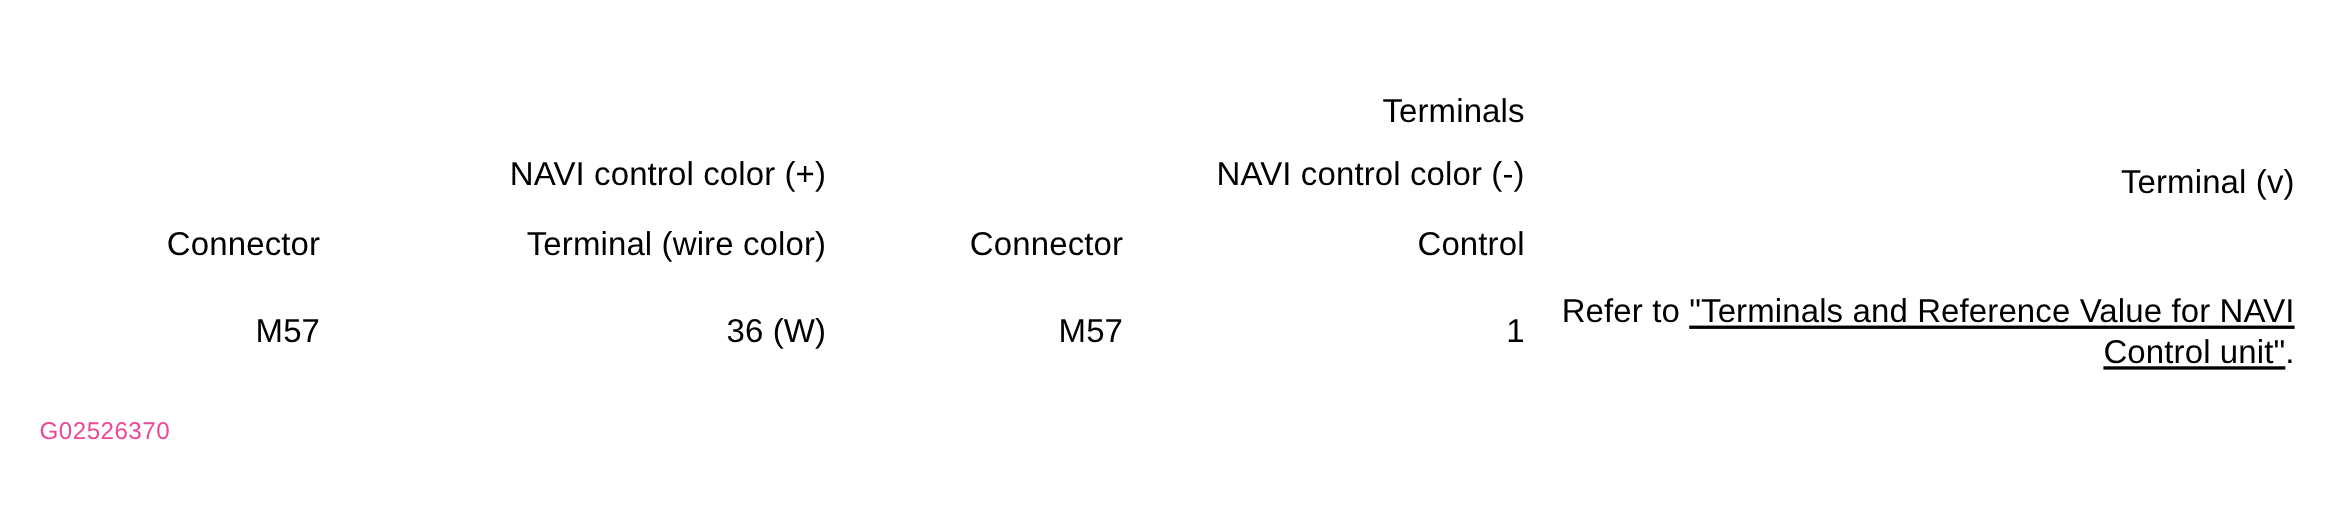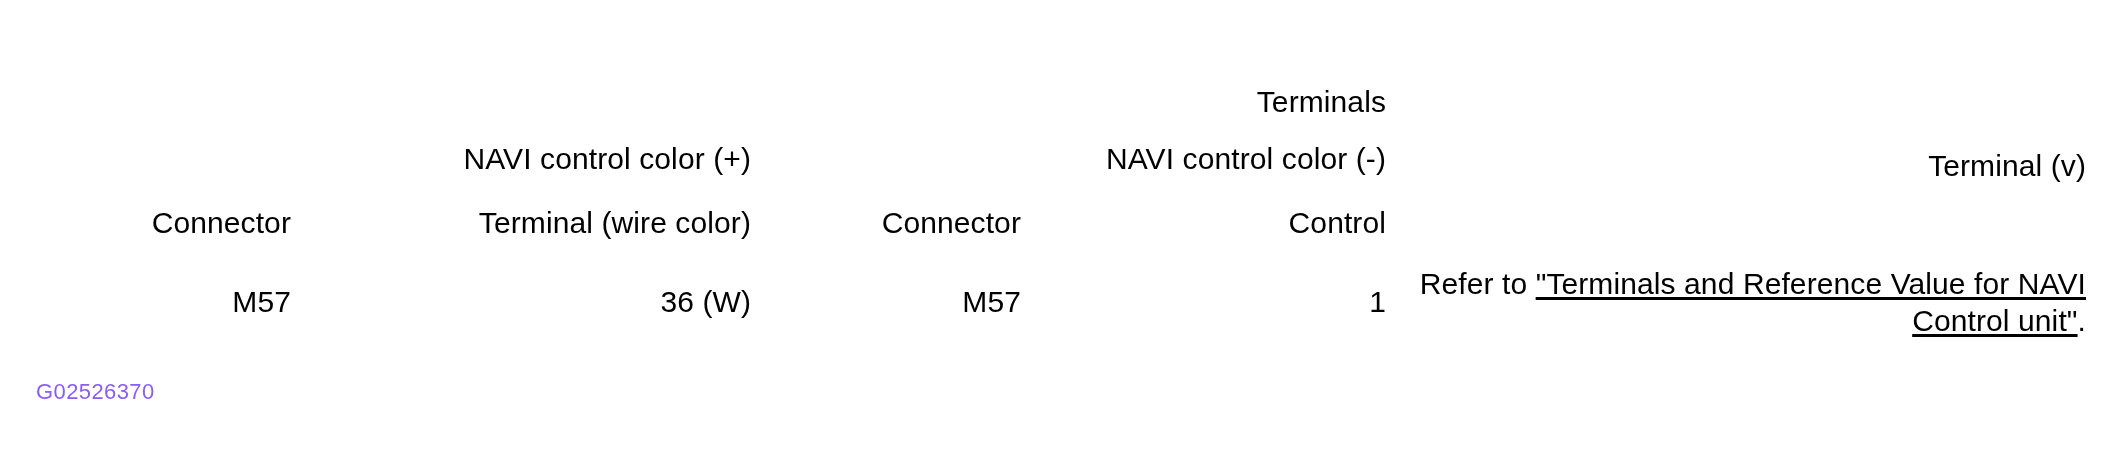--- a/index.html
+++ b/index.html
@@ -91,21 +91,21 @@
   }
 
   
   .figure-id {
     position: absolute;
     left: 36px;
     top: 379px;
     font-size: 22px;
     font-weight: 400;
     letter-spacing: 0.4px;
-    color: #8b5cf6;
+    color: #ec4899;
   }
 </style>
 </head>
 <body>
 
 <div id="page">
 
   <table class="spec-table">
     <colgroup>
       <col style="width:255px">

